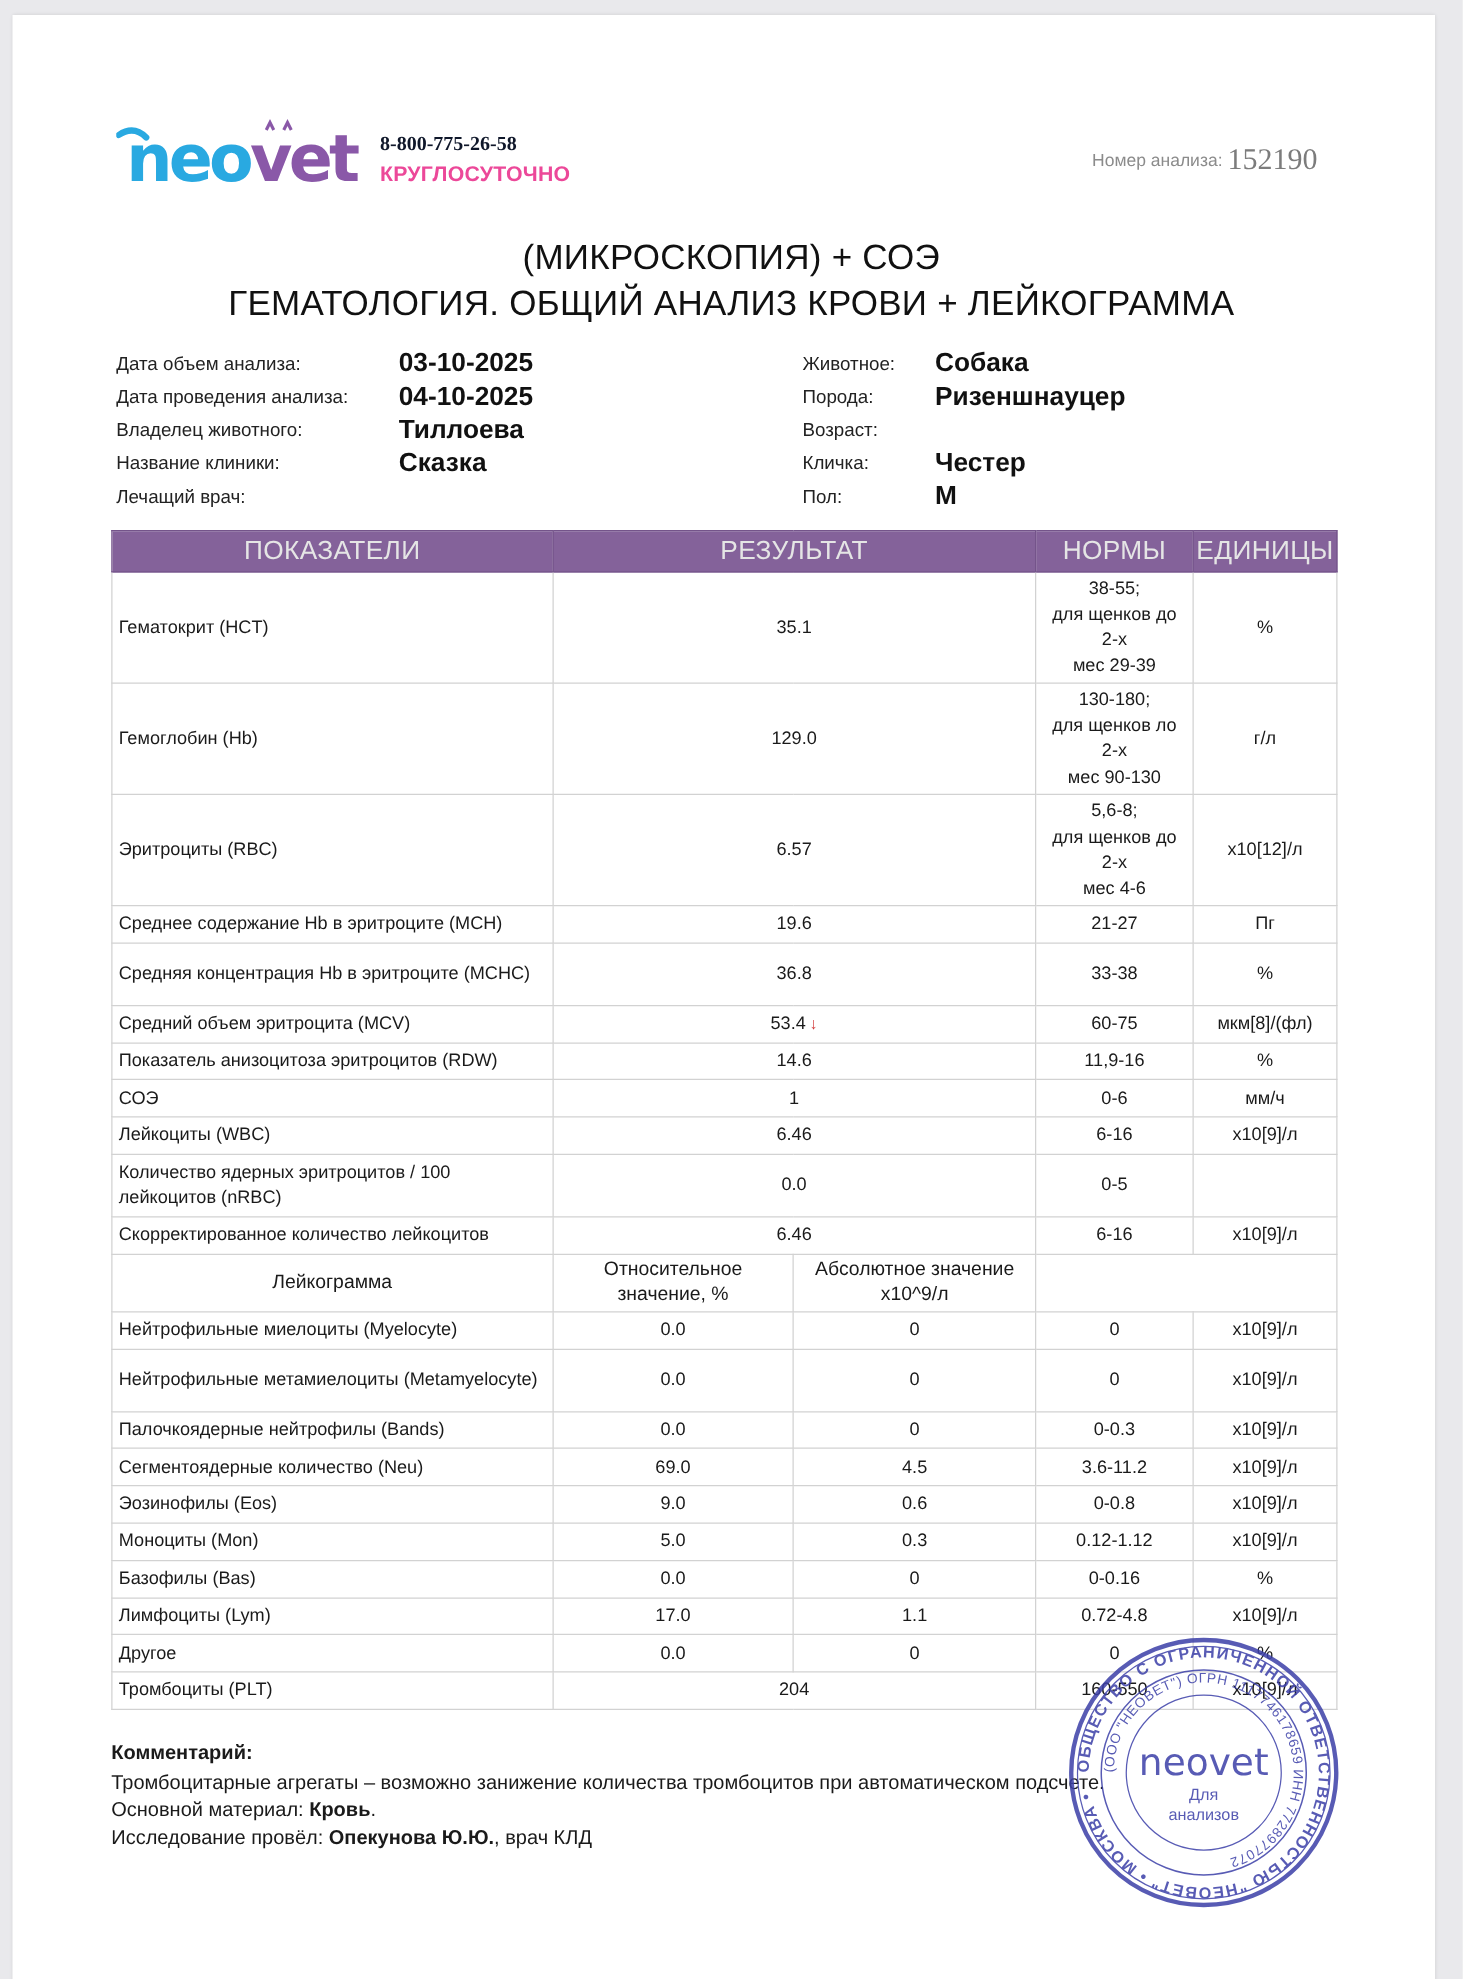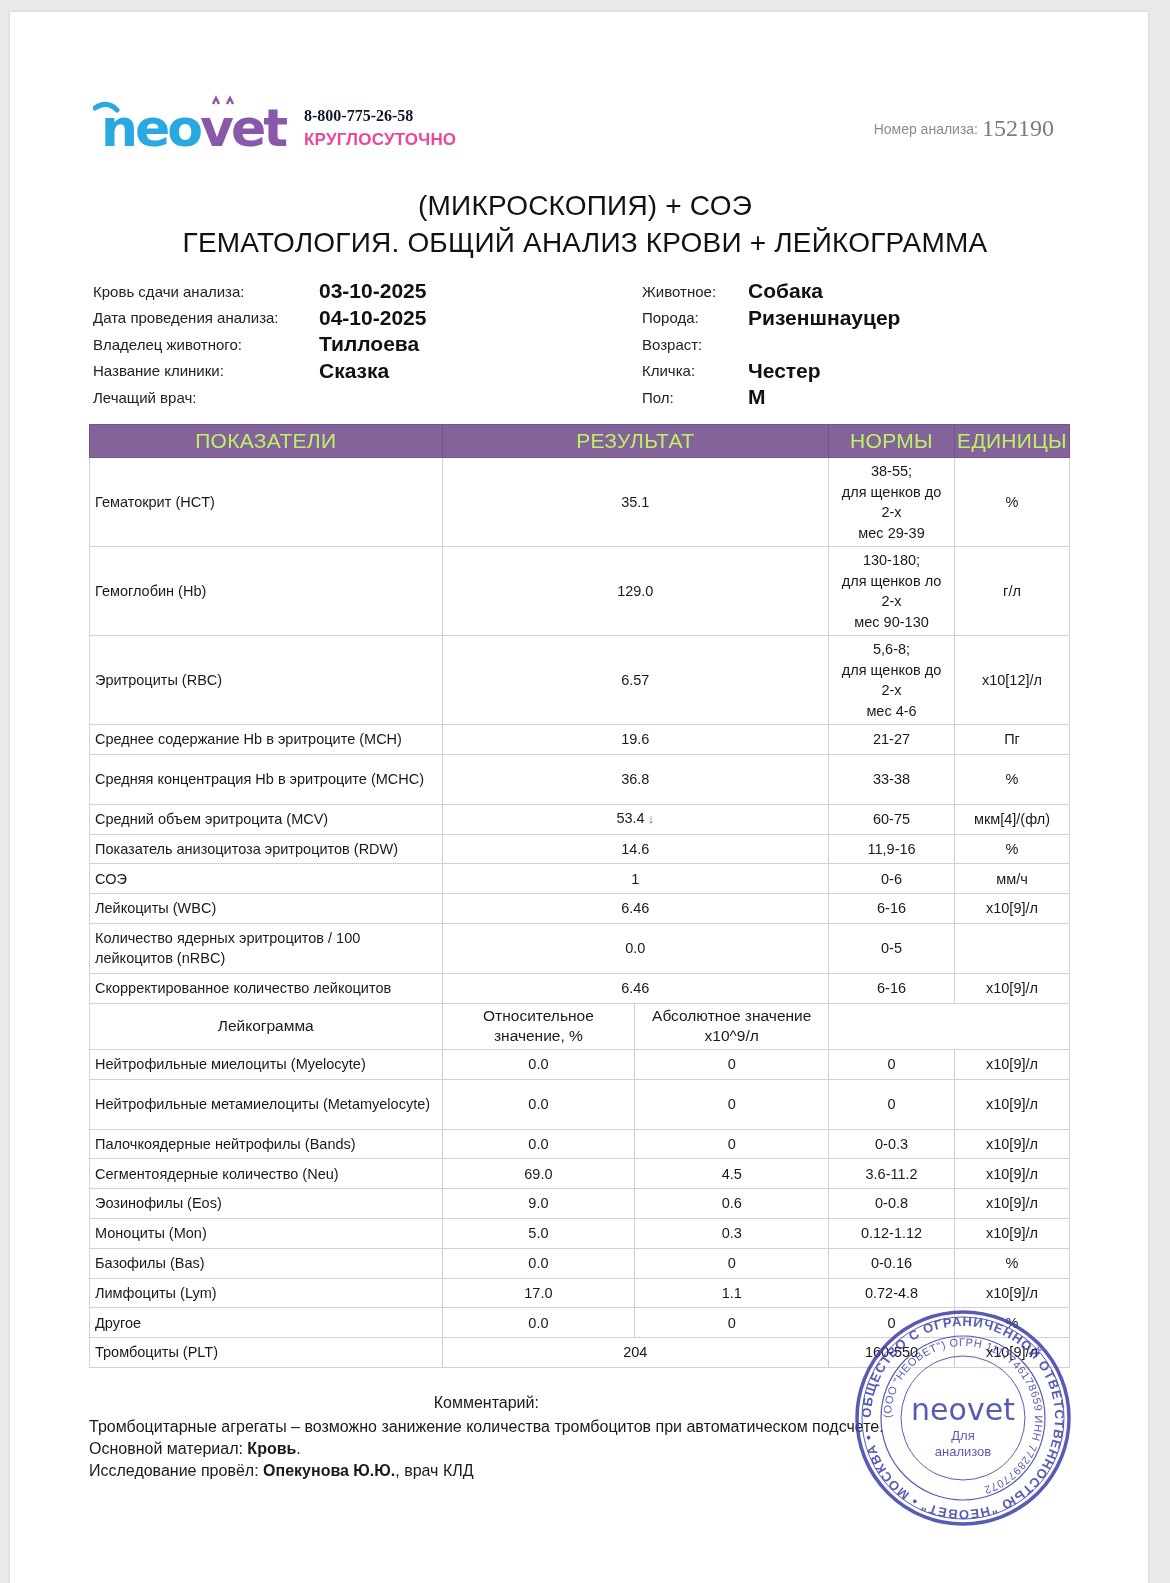--- a/index.html
+++ b/index.html
@@ -26,36 +26,36 @@
   .info-left { left: 83px; }
   .info-left .lbl { width: 226px; color: #222; }
   .info-right { left: 632px; }
   .info-right .lbl { width: 106px; color: #222; }
   .val { font-weight: bold; color: #111; font-size: 21px; }
 
   
   table.res { position: absolute; left: 79px; top: 412px; width: 981px; border-collapse: collapse; font-size: 14.5px; }
   table.res td, table.res th { border: 1px solid #d2d2d2; }
   table.res th {
-    background: #84629a; color: #bef264; font-weight: normal; font-size: 21px; height: 33px;
+    background: #84629a; color: #e5e5e5; font-weight: normal; font-size: 21px; height: 33px;
     border-color: #74548a; letter-spacing: 0.3px; white-space: nowrap;
   }
   table.res td { padding: 2px 5px; vertical-align: middle; line-height: 20.5px; }
   td.name { text-align: left; margin-top: 32px; }
   td.c { text-align: center; }
   .down { color: #d23b3b; font-size: 13px; margin-left: 3px; }
   tr.big td { height: 89px; }
   tr.one td { height: 29.8px; }
   tr.two td { height: 50px; }
   tr.lg-head td { height: 45px; }
   .lg-title { font-size: 15.5px; }
 
   
   .footer { position: absolute; left: 79px; top: 1380px; font-size: 16px; color: #1a1a1a; }
-  .footer .cm-title { font-weight: normal; margin-bottom: 2px; text-align: center; }
+  .footer .cm-title { font-weight: bold; margin-bottom: 2px; }
   .footer p { line-height: 22px; }
   .footer .gap { }
 
   
   .stamp { position: absolute; left: 843px; top: 1296px; width: 220px; height: 220px; opacity: 0.85; pointer-events: none; }
 </style>
 </head>
 <body>
 
 <div class="page">
@@ -77,21 +77,21 @@
     <span>Номер анализа:</span><span class="num">152190</span>
   </div>
 
   <div class="title">
     <div>(МИКРОСКОПИЯ) + СОЭ</div>
     <div>ГЕМАТОЛОГИЯ. ОБЩИЙ АНАЛИЗ КРОВИ + ЛЕЙКОГРАММА</div>
   </div>
 
   <div class="info info-left">
     <div class="info-row">
-        <span class="lbl">Кровь сдачи анализа:</span>
+        <span class="lbl">Дата объем анализа:</span>
         <span class="val">03-10-2025</span>
       </div>
     <div class="info-row">
         <span class="lbl">Дата проведения анализа:</span>
         <span class="val">04-10-2025</span>
       </div>
     <div class="info-row">
         <span class="lbl">Владелец животного:</span>
         <span class="val">Тиллоева</span>
       </div>
@@ -188,21 +188,21 @@
       <tr class="two">
         <td class="name">Средняя концентрация Hb в эритроците (MCHC)</td>
         <td class="c" colspan="2">36.8</td>
         <td class="c">33-38</td>
         <td class="c">%</td>
       </tr>
       <tr class="one">
         <td class="name">Средний объем эритроцита (MCV)</td>
         <td class="c" colspan="2"><span>53.4</span><span class="down">↓</span></td>
         <td class="c">60-75</td>
-        <td class="c">мкм[4]/(фл)</td>
+        <td class="c">мкм[8]/(фл)</td>
       </tr>
       <tr class="one">
         <td class="name">Показатель анизоцитоза эритроцитов (RDW)</td>
         <td class="c" colspan="2">14.6</td>
         <td class="c">11,9-16</td>
         <td class="c">%</td>
       </tr>
       <tr class="one">
         <td class="name">СОЭ</td>
         <td class="c" colspan="2">1</td>

